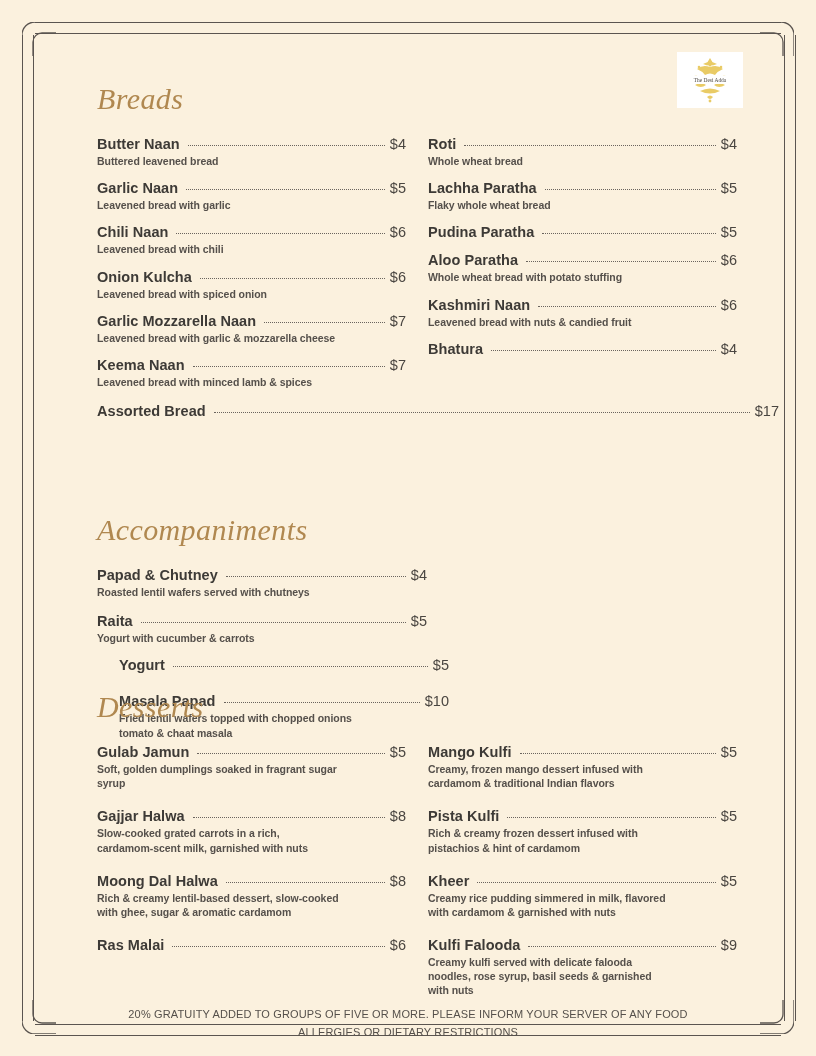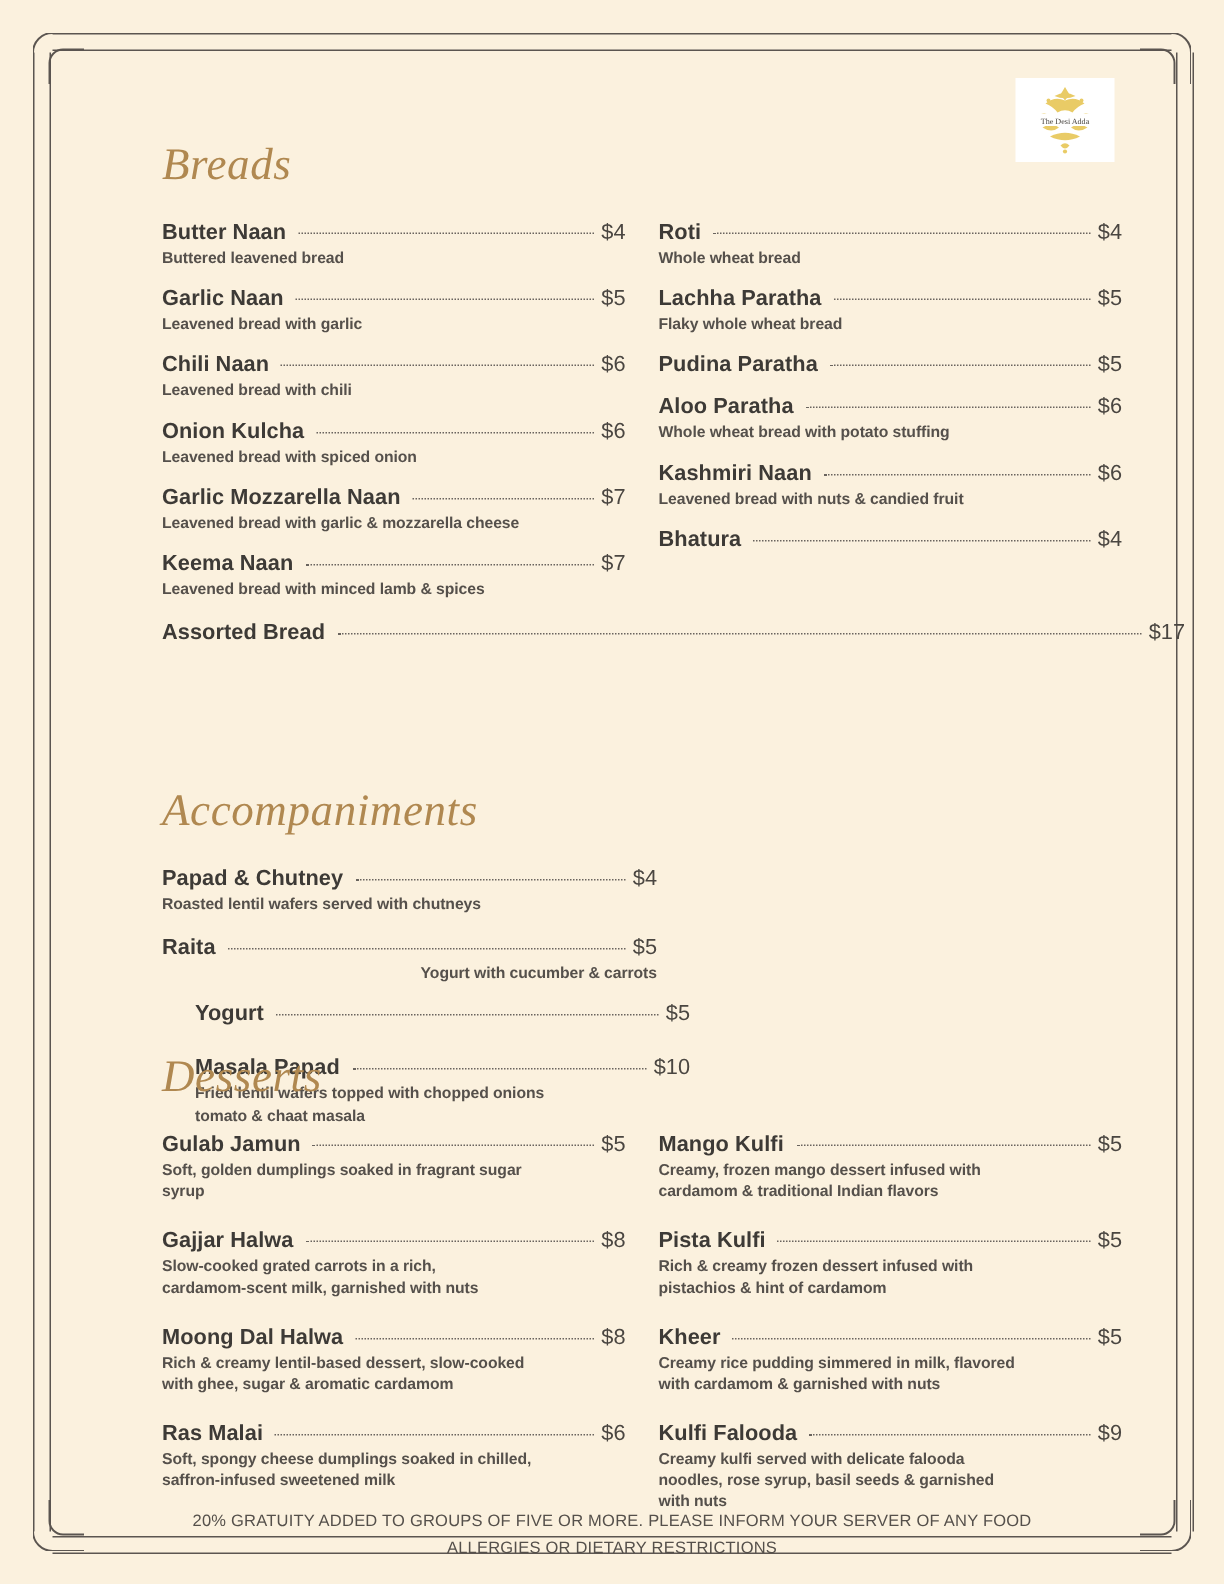--- a/index.html
+++ b/index.html
@@ -67,21 +67,21 @@
 
   
   .content {
     position: absolute;
     left: 0; top: 0;
     width: 816px; height: 1056px;
     padding: 0;
     box-sizing: border-box;
   }
 
-  .section { margin: 11px; }
+  .section { margin: 0; }
   .section-title {
     font-family: "Liberation Serif", serif;
     font-style: italic;
     font-size: 30px;
     color: #b08850;
     letter-spacing: 0.4px;
     margin: 0;
     font-weight: 400;
   }
 
@@ -313,21 +313,21 @@
     <div class="columns" style="margin-top:20px;flex-direction:column;">
       <div class="col col-left">
         <div class="item">
           <div class="item-line">
             <span class="item-name">Papad &amp; Chutney</span>
             <span class="leader"></span>
             <span class="item-price">$4</span>
           </div>
           <div class="item-desc">Roasted lentil wafers served with chutneys</div>
         </div>
-        <div class="item" style="margin-top:14px;text-align:right;">
+        <div class="item" style="margin-top:14px;">
           <div class="item-line">
             <span class="item-name">Raita</span>
             <span class="leader"></span>
             <span class="item-price">$5</span>
           </div>
           <div class="item-desc">Yogurt with cucumber &amp; carrots</div>
         </div>
       </div>
       <div class="col col-right">
         <div class="item">
@@ -377,21 +377,20 @@
             <span class="item-price">$8</span>
           </div>
           <div class="item-desc">Rich &amp; creamy lentil-based dessert, slow-cooked<br>with ghee, sugar &amp; aromatic cardamom</div>
         </div>
         <div class="item">
           <div class="item-line">
             <span class="item-name">Ras Malai</span>
             <span class="leader"></span>
             <span class="item-price">$6</span>
           </div>
-          <div class="item-desc">Soft, spongy cheese dumplings soaked in chilled,<br>saffron-infused sweetened milk</div>
         </div>
       </div>
       <div class="col col-right">
         <div class="item" style="margin-bottom:18px;">
           <div class="item-line">
             <span class="item-name">Mango Kulfi</span>
             <span class="leader"></span>
             <span class="item-price">$5</span>
           </div>
           <div class="item-desc">Creamy, frozen mango dessert infused with<br>cardamom &amp; traditional Indian flavors</div>

